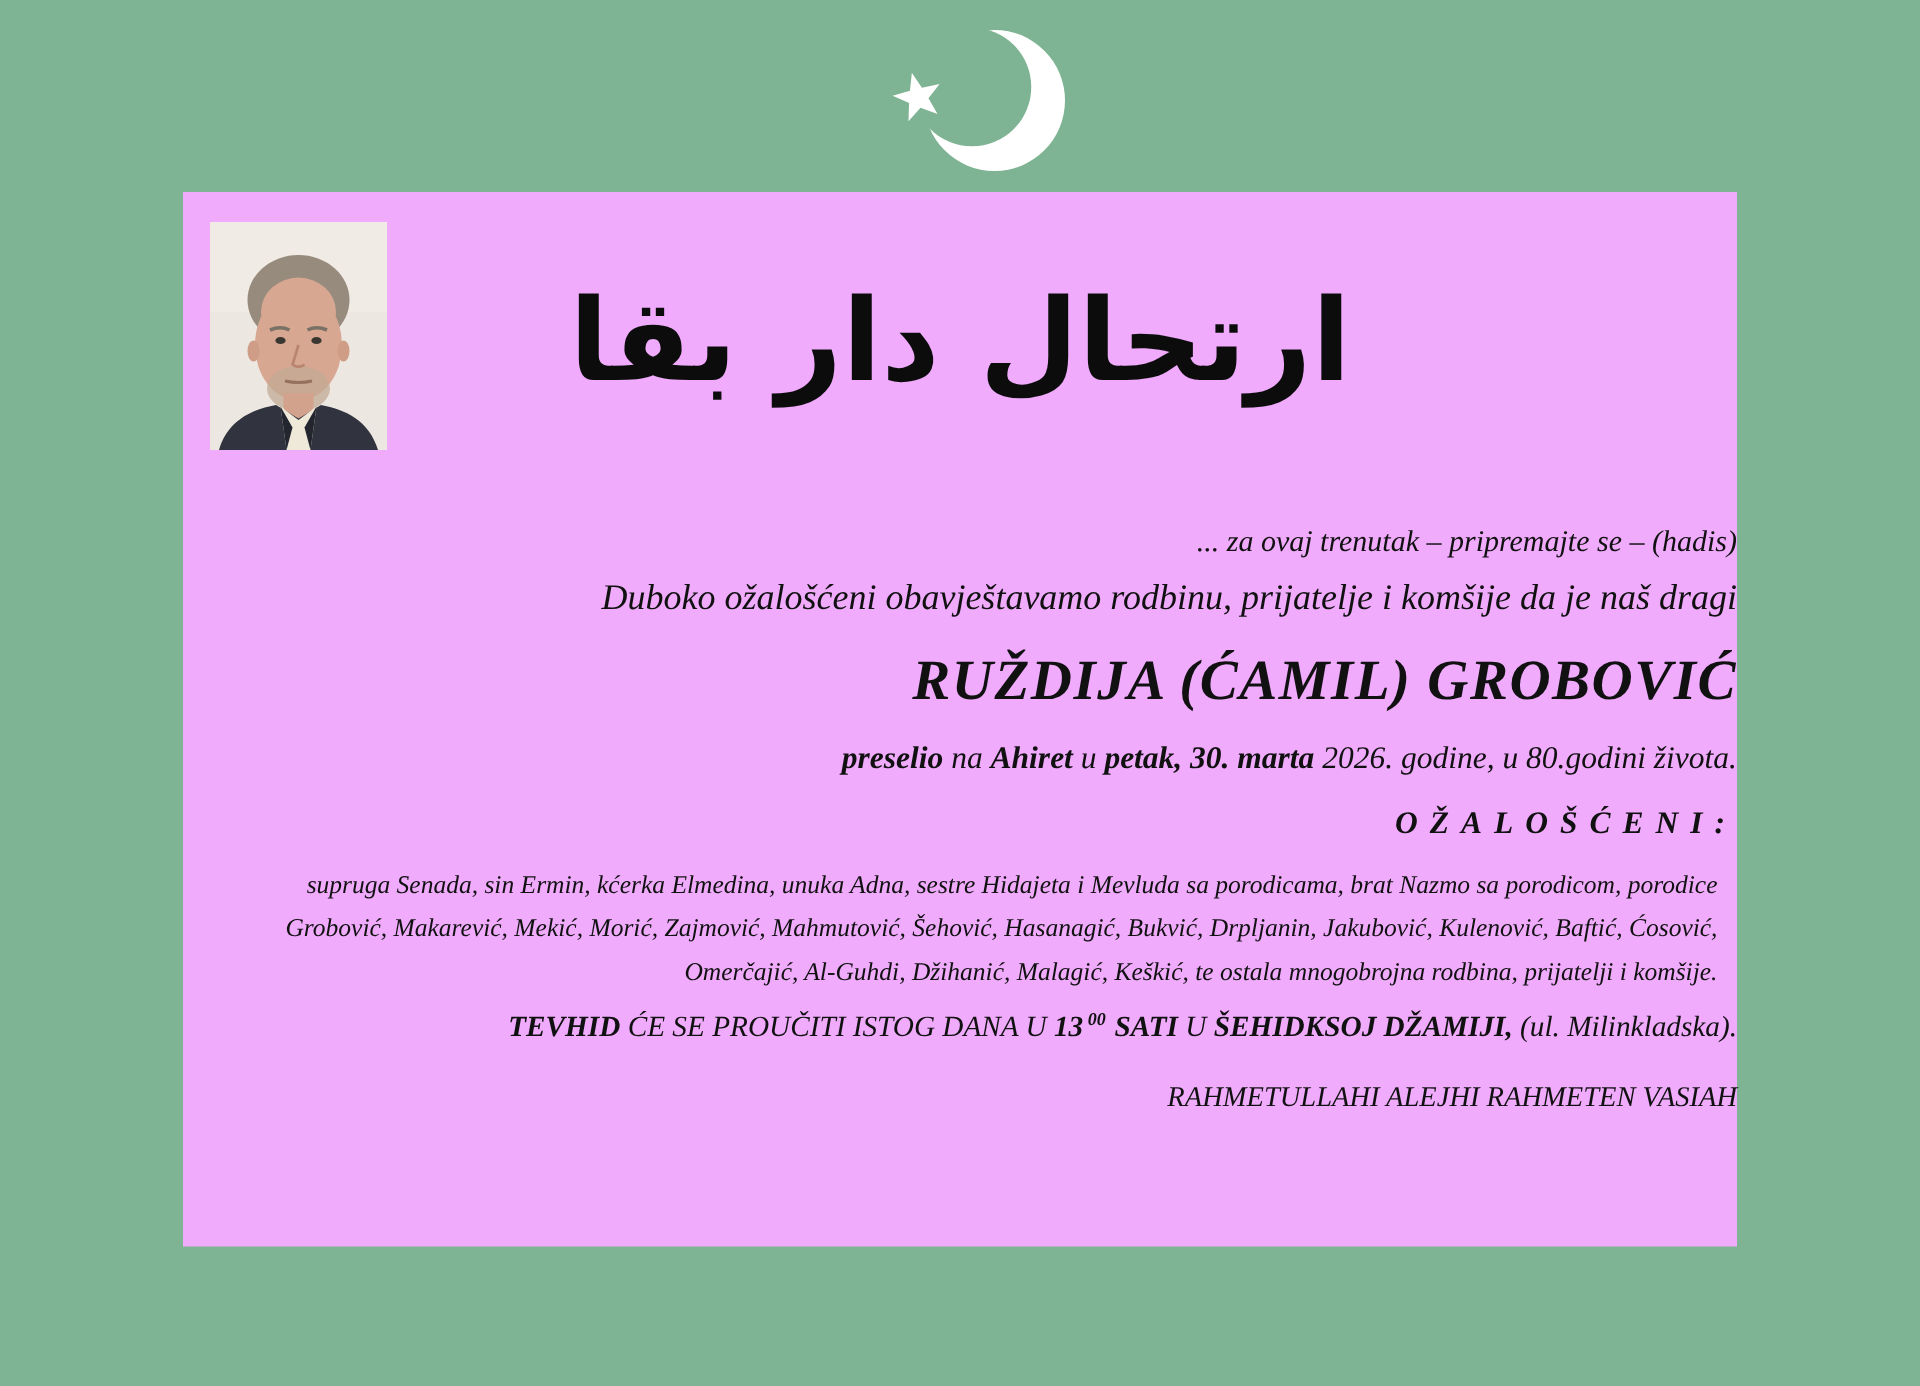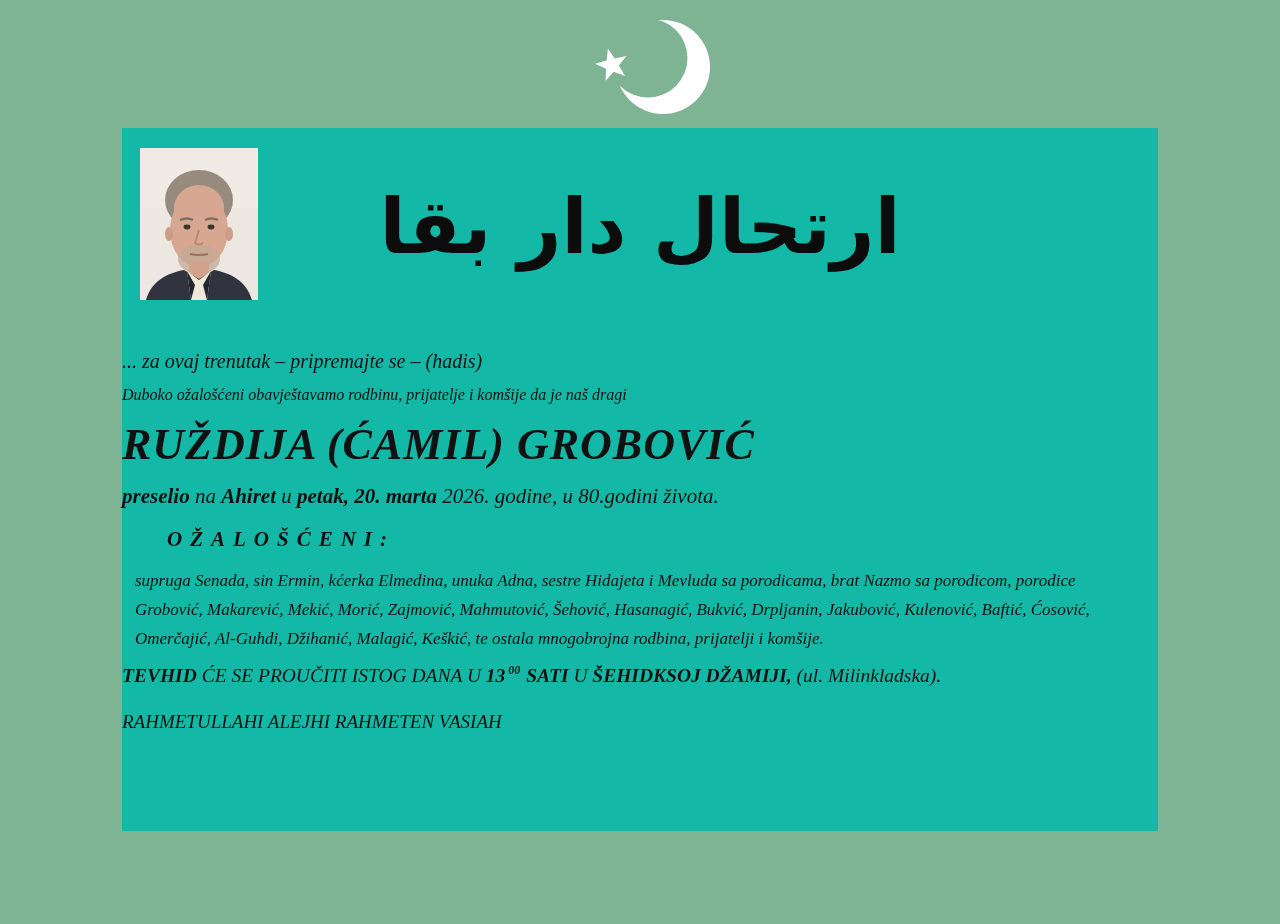--- a/index.html
+++ b/index.html
@@ -5,40 +5,40 @@
   html,body{margin:0;padding:0;}
   body{
     width:1280px;height:924px;position:relative;overflow:hidden;
     background:#7eb493;
     font-family:"Liberation Serif","DejaVu Serif",serif;
     color:#111;
   }
   .crescent-wrap{position:absolute;left:578px;top:8px;width:144px;height:118px;}
   .card{
     position:absolute;left:122px;top:128px;width:1036px;height:703px;
-    background:#14b8a6;
+    background:#f0abfc;
   }
   .photo{
     position:absolute;left:18px;top:20px;width:118px;height:152px;
     background:#ece7e0;overflow:hidden;
   }
   .arabic{
     position:absolute;left:0;right:0;top:14px;height:170px;
     text-align:center;direction:rtl;
     font-family:"DejaVu Sans",sans-serif;
     font-weight:bold;font-size:76px;line-height:170px;color:#0c0c0c;
   }
   .content{
     position:absolute;left:0;right:0;top:222px;
-    text-align:left;font-style:italic;
+    text-align:right;font-style:italic;
   }
   .content p{margin:0;}
   .hadith{font-size:20px;margin-bottom:13px !important;}
-  .intro{font-size:16px;margin-bottom:18px !important;}
-  .name{font-size:44px;font-weight:bold;line-height:46px;margin-bottom:16px !important;letter-spacing:1px;}
+  .intro{font-size:24px;margin-bottom:18px !important;}
+  .name{font-size:38px;font-weight:bold;line-height:46px;margin-bottom:16px !important;letter-spacing:1px;}
   .passing{font-size:21px;margin-bottom:18px !important;}
   .funeral{font-size:20px;margin-bottom:16px !important;}
   .heading{font-size:21px;font-weight:bold;letter-spacing:8px;margin-bottom:14px !important;padding-left:45px;}
   .mourners{
     font-size:17px;font-weight:normal;line-height:29px;
     max-width:1010px;margin:0 auto 10px auto !important;
   }
   .tevhid{font-size:19.5px;margin-bottom:24px !important;}
   .closing{font-size:19px;}
   b{font-weight:bold;}
@@ -91,21 +91,21 @@
     <div class="arabic">ارتحال دار بقا</div>
 
     <div class="content">
 
       <p class="hadith">... za ovaj trenutak – pripremajte se – (hadis)</p>
 
       <p class="intro">Duboko ožalošćeni obavještavamo rodbinu, prijatelje i komšije da je naš dragi</p>
 
       <p class="name">RUŽDIJA (ĆAMIL) GROBOVIĆ</p>
 
-      <p class="passing"><b>preselio</b><span> na </span><b>Ahiret</b><span> u </span><b>petak, 20. marta</b><span> 2026. godine, u 80.godini života.</span></p>
+      <p class="passing"><b>preselio</b><span> na </span><b>Ahiret</b><span> u </span><b>petak, 30. marta</b><span> 2026. godine, u 80.godini života.</span></p>
 
 
       <p class="heading">OŽALOŠĆENI:</p>
 
       <p class="mourners">supruga Senada, sin Ermin, kćerka Elmedina, unuka Adna, sestre Hidajeta i Mevluda sa porodicama, brat Nazmo sa porodicom, porodice Grobović, Makarević, Mekić, Morić, Zajmović, Mahmutović, Šehović, Hasanagić, Bukvić, Drpljanin, Jakubović, Kulenović, Baftić, Ćosović, Omerčajić, Al-Guhdi, Džihanić, Malagić, Keškić, te ostala mnogobrojna rodbina, prijatelji i komšije.</p>
 
       <p class="tevhid"><b>TEVHID</b><span> ĆE SE PROUČITI ISTOG DANA U </span><b>13</b><sup class="hrs">00</sup><b> SATI</b><span> U </span><b>ŠEHIDKSOJ DŽAMIJI,</b><span> (ul. Milinkladska).</span></p>
 
       <p class="closing">RAHMETULLAHI ALEJHI RAHMETEN VASIAH</p>
 

